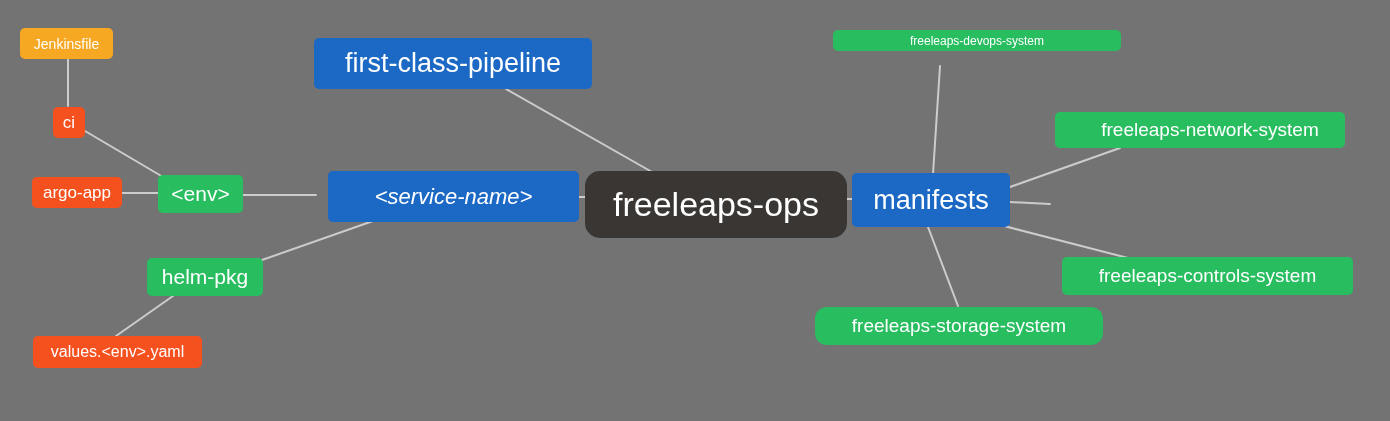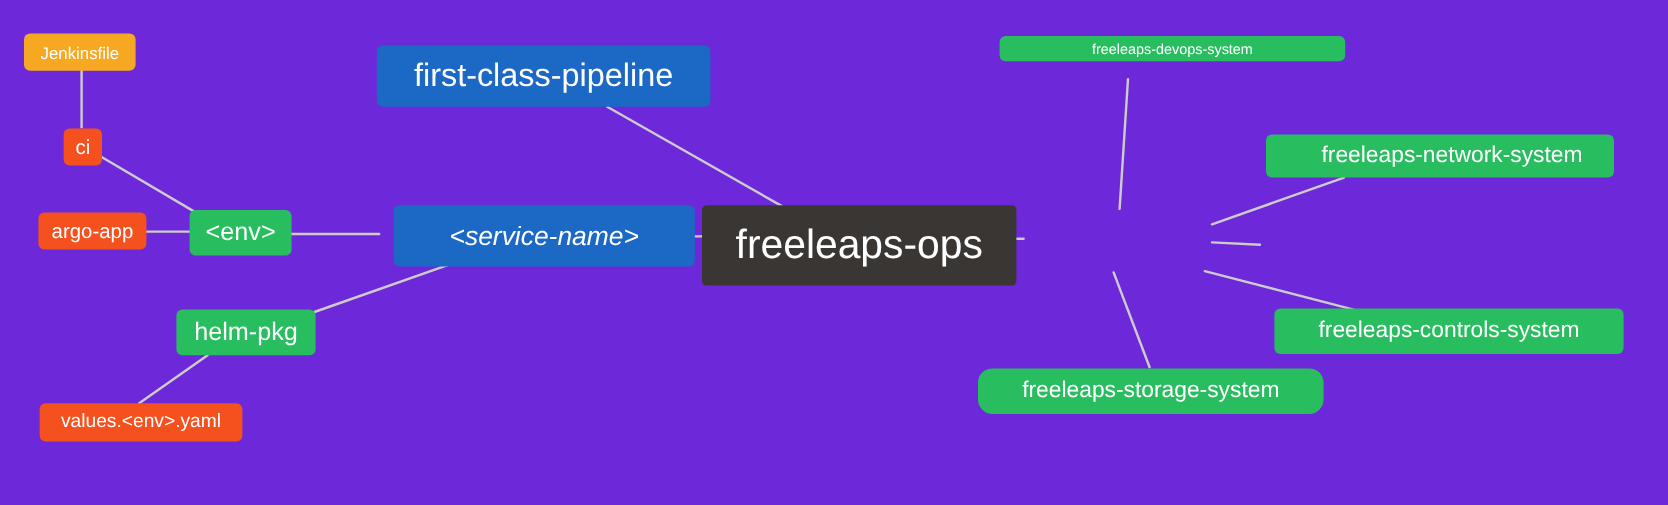--- a/index.html
+++ b/index.html
@@ -1,21 +1,21 @@
 <!DOCTYPE html>
 <html style="--blue: #1c68c5; --green: #28be60; --orange: #f7a823; --red: #f4511e; --dark: #3a3633; --edge: #cccccc; --background: #ffffff; --node_text: #ffffff;"><head>
 <meta charset="utf-8">
 <style>
   html, body { margin: 0; padding: 0; background: #ffffff; }
   body { font-family: "Liberation Sans", sans-serif; }
   .canvas {
     position: relative;
     width: 1390px;
     height: 421px;
-    background: #6d28d9;
+    background: #737373;
     overflow: hidden;
   }
   .edges {
     position: absolute;
     left: 0; top: 0;
     width: 1390px; height: 421px;
   }
   .edges line {
     stroke: var(--edge, #cccccc);
     stroke-width: 2;
@@ -30,21 +30,21 @@
     border-radius: 5px;
     white-space: nowrap;
     box-sizing: border-box;
     cursor: pointer;
     user-select: none;
   }
   .c-blue   { background: var(--blue,   #1c68c5); }
   .c-green  { background: var(--green,  #28be60); }
   .c-orange { background: var(--orange, #f7a823); }
   .c-red    { background: var(--red,    #f4511e); }
-  .c-dark   { background: var(--dark,   #3a3633); border-radius: 4px; }
+  .c-dark   { background: var(--dark,   #3a3633); border-radius: 15px; }
 </style>
 </head>
 <body>
 
 <div class="canvas">
 
   <svg class="edges" viewBox="0 0 1390 421" xmlns="http://www.w3.org/2000/svg">
     <line x1="68" y1="59" x2="68" y2="106"></line>
     <line x1="85" y1="131" x2="163" y2="177"></line>
     <line x1="122" y1="193" x2="158" y2="193"></line>
@@ -72,20 +72,21 @@
   <div class="node c-green" style="left:147px; top:258px; width:116px; height:38px; font-size:21px;">helm-pkg</div>
 
   <div class="node c-red" style="left:0;   top:336px; width:169px; height:32px; font-size:16px;margin-left:33px;">values.&lt;env&gt;.yaml</div>
 
   <div class="node c-blue" style="left:314px; top:38px;  width:278px; height:51px; font-size:27px;">first-class-pipeline</div>
 
   <div class="node c-blue" style="left:328px; top:171px; width:251px; height:51px; font-size:22px;font-style:italic;">&lt;service-name&gt;</div>
 
   <div class="node c-dark" style="left:585px; top:171px; width:262px; height:67px; font-size:34px;">freeleaps-ops</div>
 
+  <div class="node c-blue" style="left:852px; top:173px; width:158px; height:54px; font-size:27px;">manifests</div>
 
   <div class="node c-green" style="left:797px;  top:30px;  width:288px; height:21px; font-size:12px;margin-left:36px;">freeleaps-devops-system</div>
 
   <div class="node c-green" style="left:1055px; top:112px; width:290px; height:36px; font-size:19px;padding-left:20px;">freeleaps-network-system</div>
 
 
   <div class="node c-green" style="left:1062px; top:257px; width:291px; height:38px; font-size:19px;">freeleaps-controls-system</div>
 
   <div class="node c-green" style="left:815px;  top:307px; width:288px; height:38px; font-size:19px;border-radius:12px;">freeleaps-storage-system</div>
 

